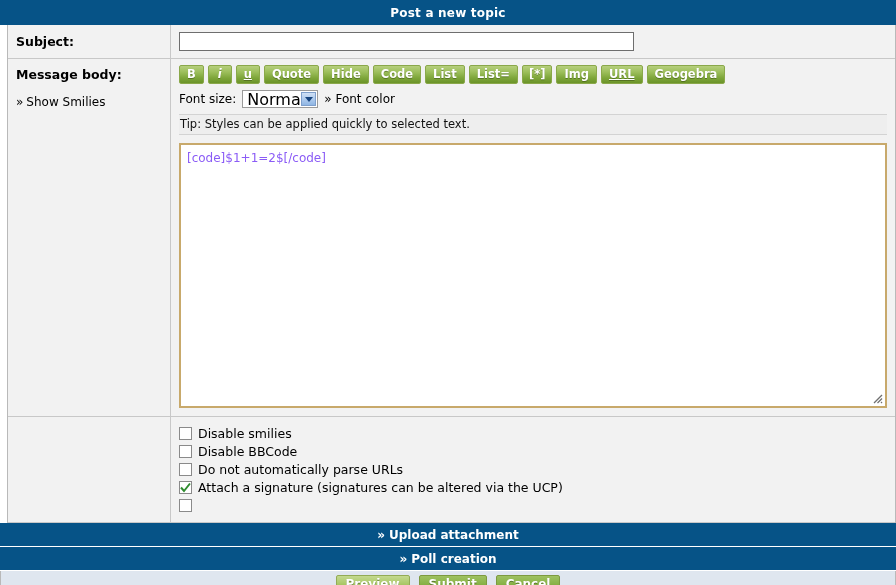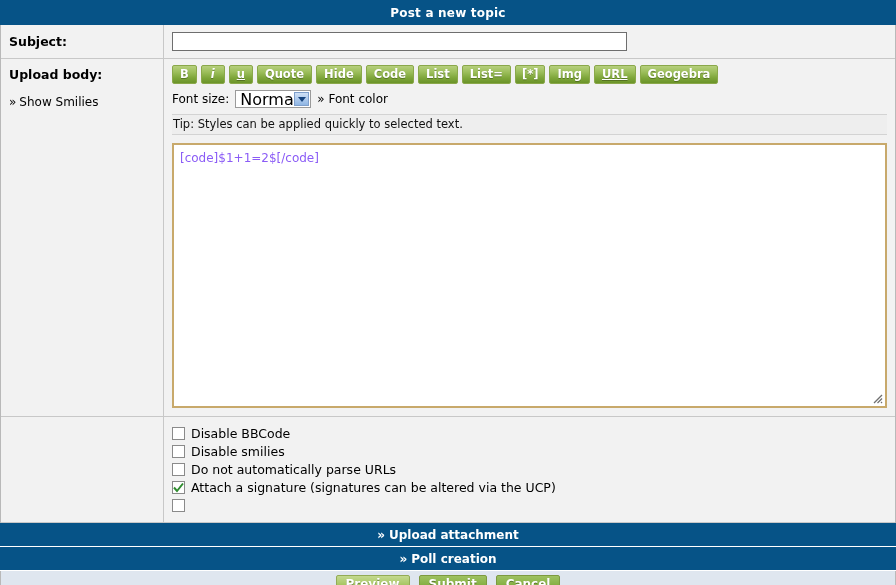--- a/index.html
+++ b/index.html
@@ -35,20 +35,21 @@
     flex: 0 0 auto;
   }
 
   
   .grid {
     flex: 1 1 auto;
     display: flex;
     flex-direction: column;
     border-left: 1px solid #b9b9b9;
     border-right: 1px solid #b9b9b9;
+    margin-left: 7px;
   }
 
   .row {
     display: flex;
     border-bottom: 1px solid #c8c8c8;
   }
 
   .cell-label {
     width: 163px;
     flex: 0 0 163px;
@@ -288,21 +289,21 @@
       <div class="cell-label">
         <span class="lbl-strong">Subject:</span>
       </div>
       <div class="cell-main">
         <input class="subject-input" type="text" value="" style="">
       </div>
     </div>
 
     <div class="row row-body">
       <div class="cell-label">
-        <span class="lbl-strong">Upload body:</span>
+        <span class="lbl-strong">Message body:</span>
         <a class="sidelink" href="#"><span class="chev">»</span><span>Show Smilies</span></a>
       </div>
 
       <div class="cell-main">
 
         <div class="bbbar">
           <div class="bbbtn">B</div>
           <div class="bbbtn italic">i</div>
           <div class="bbbtn uline">u</div>
           <div class="bbbtn">Quote</div>
@@ -344,28 +345,28 @@
     </div>
 
     <div class="row row-opts">
       <div class="cell-label"></div>
       <div class="cell-main">
 
         <label class="optline">
           <span class="cbox">
             
           </span>
-          <span>Disable BBCode</span>
+          <span>Disable smilies</span>
         </label>
 
         <label class="optline">
           <span class="cbox">
             
           </span>
-          <span>Disable smilies</span>
+          <span>Disable BBCode</span>
         </label>
 
         <label class="optline">
           <span class="cbox">
             
           </span>
           <span>Do not automatically parse URLs</span>
         </label>
 
         <label class="optline">

